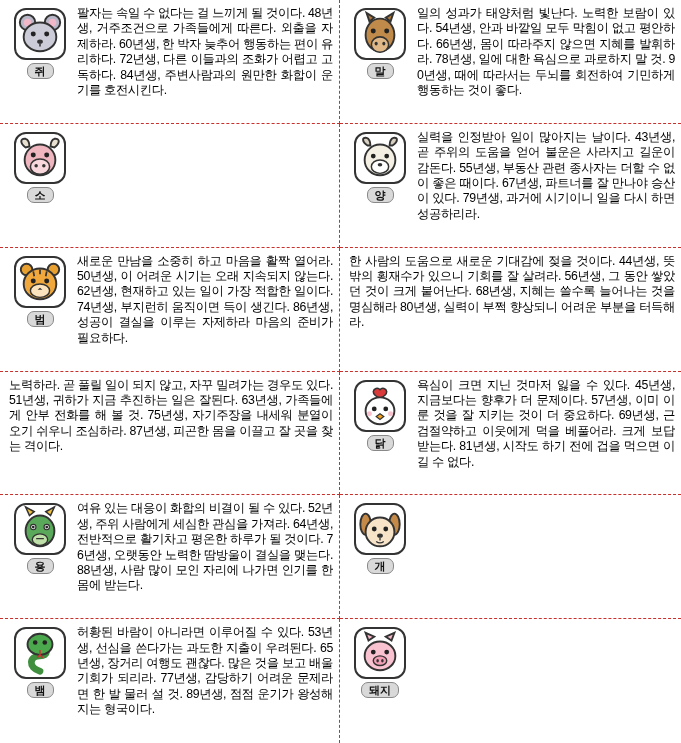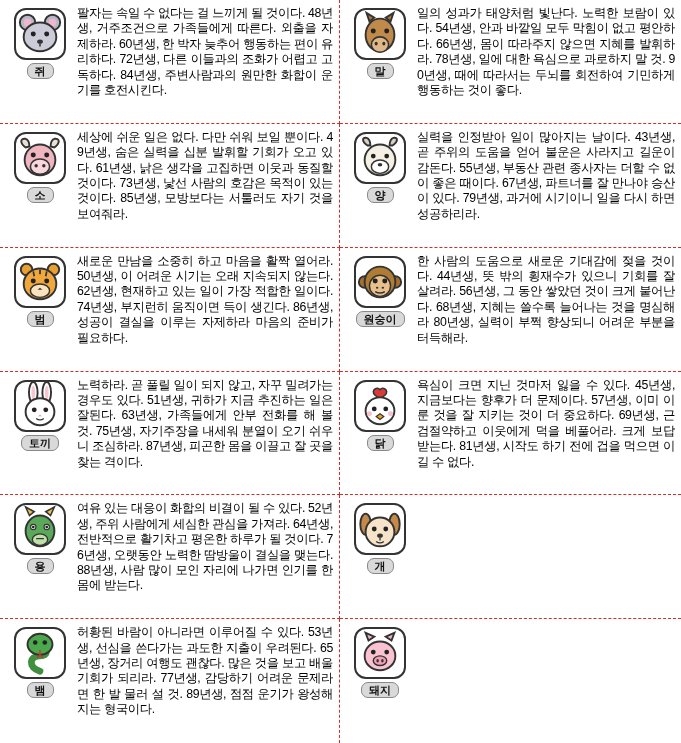--- a/index.html
+++ b/index.html
@@ -125,21 +125,20 @@
           <ellipse cx="25" cy="27" rx="16" ry="16" fill="#f0b6c0" stroke="#333" stroke-width="2"></ellipse>
           <ellipse cx="25" cy="34" rx="10" ry="8" fill="#f8d8dc" stroke="#333" stroke-width="1.6"></ellipse>
           <circle cx="18" cy="22" r="2.6" fill="#222"></circle>
           <circle cx="32" cy="22" r="2.6" fill="#222"></circle>
           <circle cx="21" cy="33" r="1.8" fill="#333"></circle>
           <circle cx="29" cy="33" r="1.8" fill="#333"></circle>
         </svg>
       </div>
       <div class="zname">소</div>
     </div>
-    <div class="text">세상에 쉬운 일은 없다. 다만 쉬워 보일 뿐이다. 49년생, 숨은 실력을 십분 발휘할 기회가 오고 있다. 61년생, 낡은 생각을 고집하면 이웃과 동질할 것이다. 73년생, 낯선 사람의 호감은 목적이 있는 것이다. 85년생, 모방보다는 서툴러도 자기 것을 보여줘라.</div>
   </div>
 
   <div class="cell">
     <div class="zodiac">
       <div class="avatar">
         <svg width="50" height="50" viewBox="0 0 50 50">
           <path d="M12 12 C6 8 6 3 11 4 C14 5 15 9 15 12 Z" fill="#d8d0c0" stroke="#333" stroke-width="2"></path>
           <path d="M38 12 C44 8 44 3 39 4 C36 5 35 9 35 12 Z" fill="#d8d0c0" stroke="#333" stroke-width="2"></path>
           <ellipse cx="25" cy="27" rx="16" ry="16" fill="#f4f0e4" stroke="#333" stroke-width="2"></ellipse>
           <ellipse cx="25" cy="34" rx="9" ry="7" fill="#ffffff" stroke="#333" stroke-width="1.5"></ellipse>
@@ -166,56 +165,24 @@
           <circle cx="32" cy="24" r="2.6" fill="#222"></circle>
           <path d="M25 31 l-2.5 2 h5 z" fill="#333"></path>
         </svg>
       </div>
       <div class="zname">범</div>
     </div>
     <div class="text">새로운 만남을 소중히 하고 마음을 활짝 열어라. 50년생, 이 어려운 시기는 오래 지속되지 않는다. 62년생, 현재하고 있는 일이 가장 적합한 일이다. 74년생, 부지런히 움직이면 득이 생긴다. 86년생, 성공이 결실을 이루는 자제하라 마음의 준비가 필요하다.</div>
   </div>
 
   <div class="cell">
-    <div class="zodiac">
-      <div class="avatar">
-        <svg width="50" height="50" viewBox="0 0 50 50">
-          <circle cx="9" cy="25" r="6" fill="#a8702c" stroke="#333" stroke-width="2"></circle>
-          <circle cx="41" cy="25" r="6" fill="#a8702c" stroke="#333" stroke-width="2"></circle>
-          <circle cx="25" cy="25" r="16" fill="#b07c34" stroke="#333" stroke-width="2"></circle>
-          <ellipse cx="25" cy="29" rx="11" ry="11" fill="#e8c08c" stroke="#333" stroke-width="1.5"></ellipse>
-          <circle cx="20" cy="24" r="2.6" fill="#222"></circle>
-          <circle cx="30" cy="24" r="2.6" fill="#222"></circle>
-          <ellipse cx="22" cy="31" rx="1.3" ry="1" fill="#333"></ellipse>
-          <ellipse cx="28" cy="31" rx="1.3" ry="1" fill="#333"></ellipse>
-          <path d="M20 35 Q25 38 30 35" stroke="#333" stroke-width="1.6" fill="none"></path>
-        </svg>
-      </div>
-      <div class="zname">원숭이</div>
-    </div>
     <div class="text">한 사람의 도움으로 새로운 기대감에 젖을 것이다. 44년생, 뜻 밖의 횡재수가 있으니 기회를 잘 살려라. 56년생, 그 동안 쌓았던 것이 크게 붙어난다. 68년생, 지혜는 쓸수록 늘어나는 것을 명심해라 80년생, 실력이 부쩍 향상되니 어려운 부분을 터득해라.</div>
   </div>
 
   <div class="cell left">
-    <div class="zodiac">
-      <div class="avatar">
-        <svg width="50" height="50" viewBox="0 0 50 50">
-          <ellipse cx="18" cy="11" rx="4.5" ry="11" fill="#ffffff" stroke="#333" stroke-width="2"></ellipse>
-          <ellipse cx="32" cy="11" rx="4.5" ry="11" fill="#ffffff" stroke="#333" stroke-width="2"></ellipse>
-          <ellipse cx="18" cy="11" rx="2" ry="7" fill="#f6c6d2"></ellipse>
-          <ellipse cx="32" cy="11" rx="2" ry="7" fill="#f6c6d2"></ellipse>
-          <ellipse cx="25" cy="31" rx="15" ry="14" fill="#ffffff" stroke="#333" stroke-width="2"></ellipse>
-          <circle cx="19" cy="29" r="2.5" fill="#222"></circle>
-          <circle cx="31" cy="29" r="2.5" fill="#222"></circle>
-          <path d="M25 34 l-2 1.6 h4 z" fill="#e78ca0"></path>
-          <path d="M21 38 Q25 41 29 38" stroke="#333" stroke-width="1.4" fill="none"></path>
-        </svg>
-      </div>
-      <div class="zname">토끼</div>
-    </div>
     <div class="text">노력하라. 곧 풀릴 일이 되지 않고, 자꾸 밀려가는 경우도 있다. 51년생, 귀하가 지금 추진하는 일은 잘된다. 63년생, 가족들에게 안부 전화를 해 볼 것. 75년생, 자기주장을 내세워 분열이 오기 쉬우니 조심하라. 87년생, 피곤한 몸을 이끌고 잘 곳을 찾는 격이다.</div>
   </div>
 
   <div class="cell">
     <div class="zodiac">
       <div class="avatar">
         <svg width="50" height="50" viewBox="0 0 50 50">
           <path d="M18 10 a4 4 0 0 1 7 -2 a4 4 0 0 1 7 2 q0 4 -7 7 q-7 -3 -7 -7 z" fill="#d93b3b" stroke="#333" stroke-width="1.6"></path>
           <ellipse cx="25" cy="30" rx="15" ry="14" fill="#ffffff" stroke="#333" stroke-width="2"></ellipse>
           <circle cx="19" cy="28" r="2.5" fill="#222"></circle>

